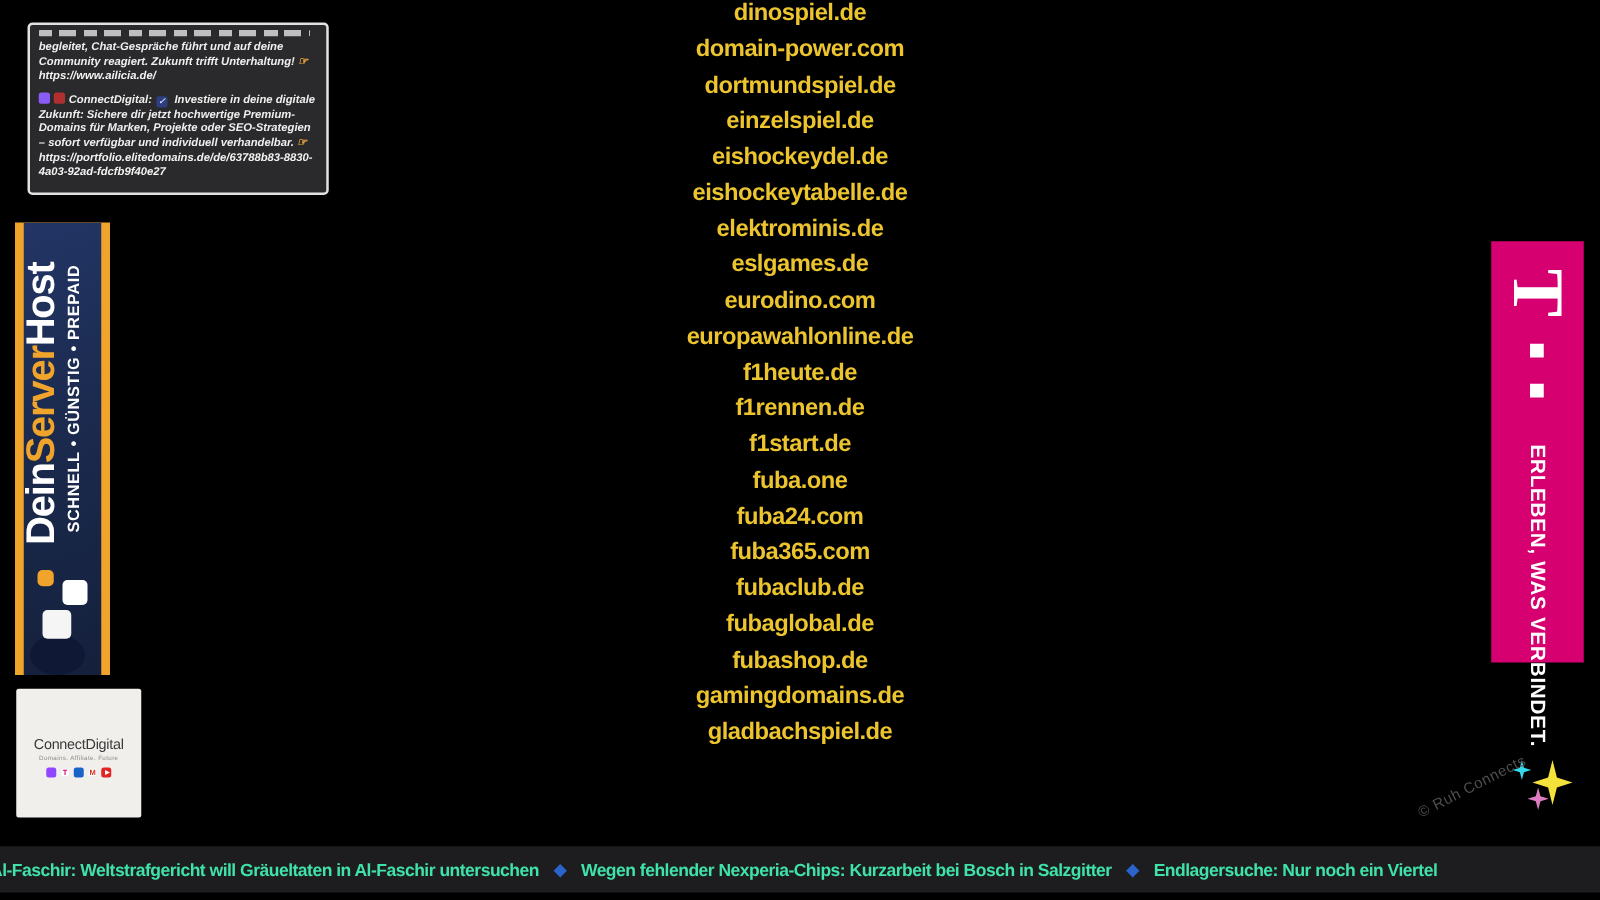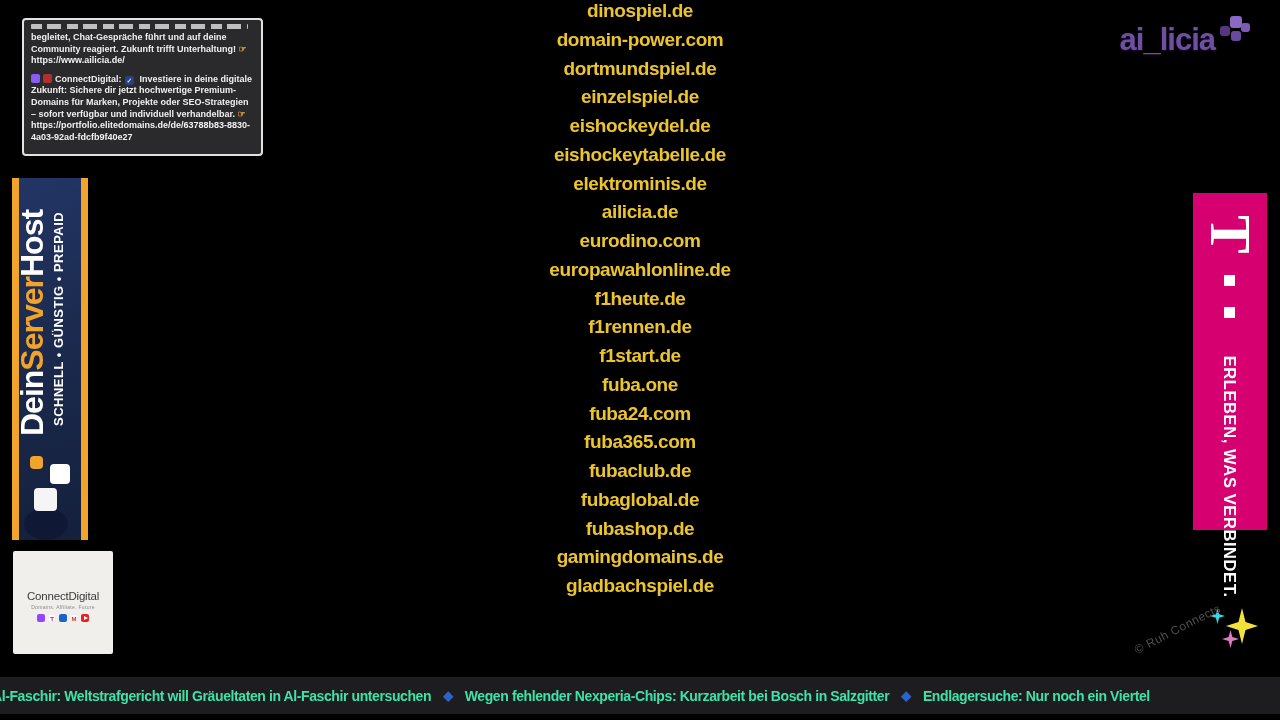--- a/index.html
+++ b/index.html
@@ -8,21 +8,21 @@
          font-family:"Liberation Sans",sans-serif;}
 
   
   .chat-box{position:absolute;left:22px;top:18px;width:241px;height:138px;
     background:#2a2a2c;border:2px solid #e2e2e2;border-radius:4px;
     padding:4px 7px 6px 7px;color:#efefef;font-size:9px;line-height:11.6px;
     font-weight:700;overflow:hidden;}
   .chat-clip{height:5px;margin:0 6px 3px 0;border-radius:1px;opacity:.85;
     background:repeating-linear-gradient(90deg,#d9d9d9 0 11px,transparent 11px 16px,
     #d9d9d9 16px 30px,transparent 30px 36px);}
-  .chat-msg{margin-bottom:7px;}
+  .chat-msg{margin-bottom:7px;font-style:italic;}
   .chat-link{color:#f2f2f2;text-decoration:none;}
   .badge{display:inline-block;width:9px;height:9px;border-radius:2px;vertical-align:-1px;margin-right:3px;}
   .badge.twitch{background:#8a5cf6;}
   .badge.youtube{background:#b03030;}
   .check-ic{display:inline-block;width:9px;height:9px;border-radius:2px;background:#2c3e7d;
     color:#cfd6ff;font-size:7px;line-height:9px;text-align:center;vertical-align:-1px;margin:0 3px 0 1px;}
   .pointer{color:#e8a33c;}
 
   
   .dsh-banner{position:absolute;left:12px;top:178px;width:76px;height:362px;
@@ -135,49 +135,40 @@
     <div class="cd-tagline">Domains. Affiliate. Future</div>
     <div class="cd-icons">
       <span class="cd-ic twitch"></span>
       <span class="cd-ic telekom">T</span>
       <span class="cd-ic facebook"></span>
       <span class="cd-ic gmail">M</span>
       <span class="cd-ic youtube"></span>
     </div>
   </div>
 
-  <div class="ailicia">
-    <span class="ailicia-text" style="color: rgb(111, 79, 163);">ai_licia</span>
-    <span class="ailicia-cluster">
-      <span class="ail-sq" style="left:2px;top:10px;width:10px;height:10px;background:#55367f;"></span>
-      <span class="ail-sq" style="left:12px;top:0;width:12px;height:12px;background:#8a68c4;"></span>
-      <span class="ail-sq" style="left:13px;top:15px;width:10px;height:10px;background:#6a4a9e;"></span>
-      <span class="ail-sq" style="left:23px;top:7px;width:9px;height:9px;background:#7d5cb5;"></span>
-    </span>
-  </div>
 
   <div class="telekom-banner" style="background: rgb(214, 0, 112);"></div>
   <div class="tk-rotor">
     <div class="tk-logo">
       <span class="tk-t">T</span>
       <span class="tk-dot"></span>
       <span class="tk-dot"></span>
     </div>
     <div class="tk-slogan">ERLEBEN, WAS VERBINDET.</div>
   </div>
 
   <div class="domain-list" style="color: rgb(236, 196, 45);">
       <div>dinospiel.de</div>
       <div>domain-power.com</div>
       <div>dortmundspiel.de</div>
       <div>einzelspiel.de</div>
       <div>eishockeydel.de</div>
       <div>eishockeytabelle.de</div>
       <div>elektrominis.de</div>
-      <div>ailicia.de</div>
+      <div>eslgames.de</div>
       <div>eurodino.com</div>
       <div>europawahlonline.de</div>
       <div>f1heute.de</div>
       <div>f1rennen.de</div>
       <div>f1start.de</div>
       <div>fuba.one</div>
       <div>fuba24.com</div>
       <div>fuba365.com</div>
       <div>fubaclub.de</div>
       <div>fubaglobal.de</div>

